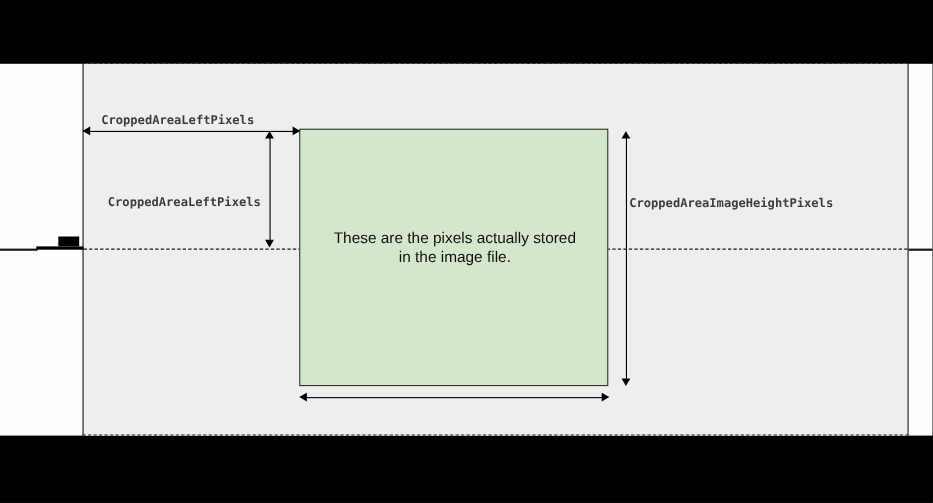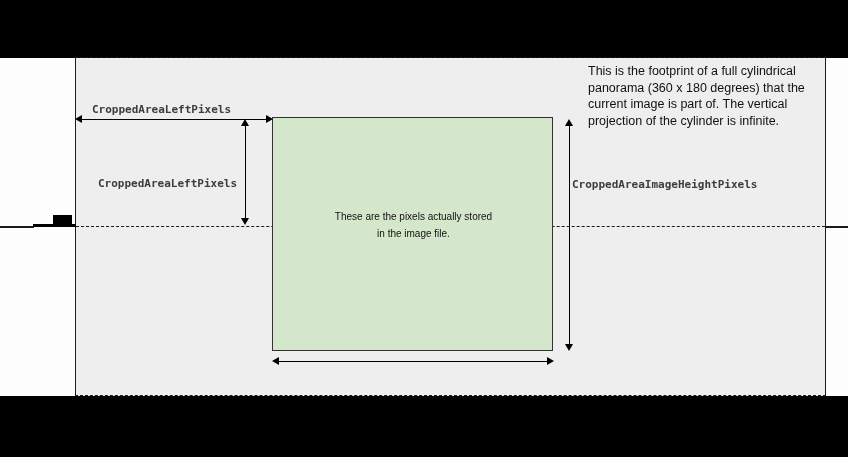--- a/index.html
+++ b/index.html
@@ -126,21 +126,21 @@
     background: #d4e7ca;
     border: 1.5px solid #333333;
     box-sizing: border-box;
   }
   .stored-image-text {
     position: absolute;
     left: 0;
     top: 90px;
     width: 281px;
     text-align: center;
-    font-size: 10px;
+    font-size: 14px;
     color: #111111;
     line-height: 17px;
     white-space: pre-line;
   }
 
   
   .arrow-h {
     position: absolute;
     height: 9px;
   }
@@ -255,15 +255,14 @@
     <div class="head-b"></div>
   </div>
   <div class="mono-label" style="left:572px; top:178px;">CroppedAreaImageHeightPixels</div>
 
   <div class="arrow-h" style="left:272px; top:357px; width:282px;">
     <div class="head-l"></div>
     <div class="shaft"></div>
     <div class="head-r"></div>
   </div>
 
-  <div class="note">This is the footprint of a full cylindrical panorama (360 x 180 degrees) that the current image is part of.  The vertical projection of the cylinder is infinite.</div>
 
 </div>
 
 </body></html>

